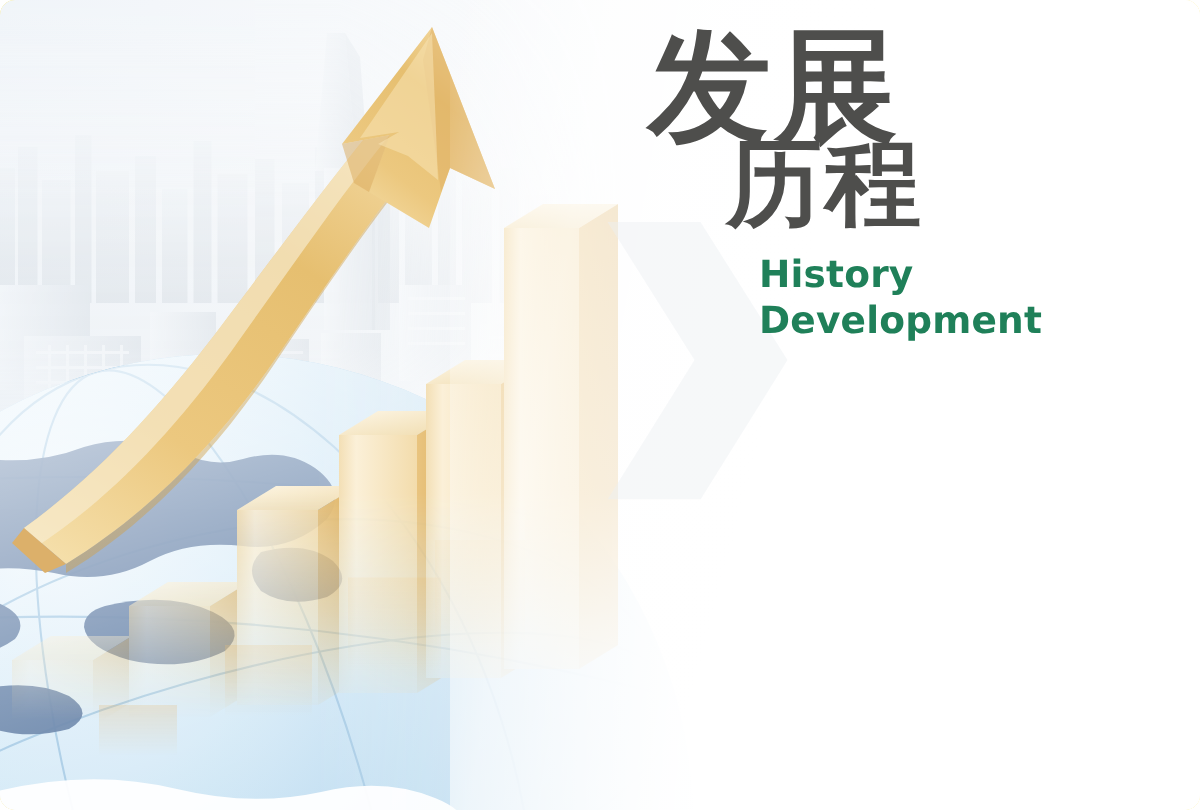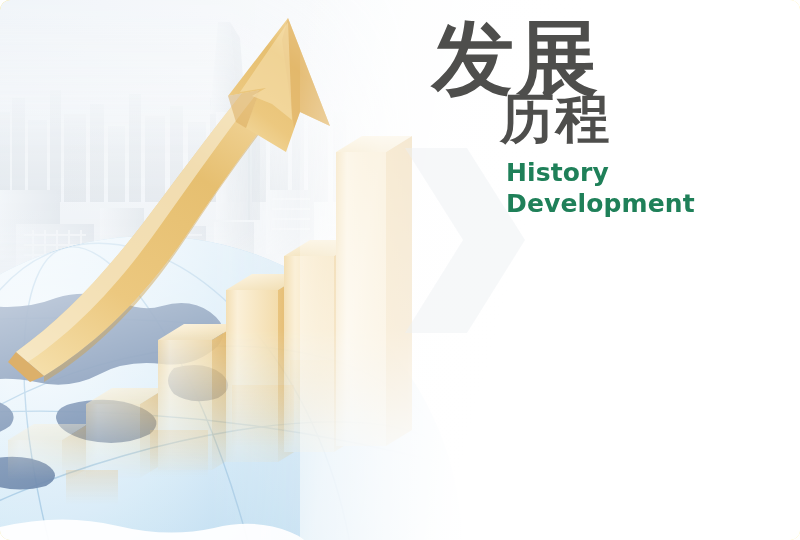--- a/index.html
+++ b/index.html
@@ -63,21 +63,21 @@
   }
   .cjk{
     color:#4e4e4c;
     font-family:"DejaVu Serif",serif;
     font-weight:700;
     letter-spacing:.03em;
     line-height:.98;
     text-shadow:0 1px 0 rgba(255,255,255,.6);
   }
   .cjk-1{font-size:82px;margin-left:4px;}
-  .cjk-2{font-size:54px;margin-left:72px;margin-top:-6px;}
+  .cjk-2{font-size:64px;margin-left:56px;margin-top:-6px;}
 
   .en{
     color:#1f8059;
     font-family:"DejaVu Sans","Liberation Sans",sans-serif;
     font-weight:700;
     font-size:25px;
     line-height:1.24;
     letter-spacing:.005em;
     margin-left:78px;
     margin-top:12px;

